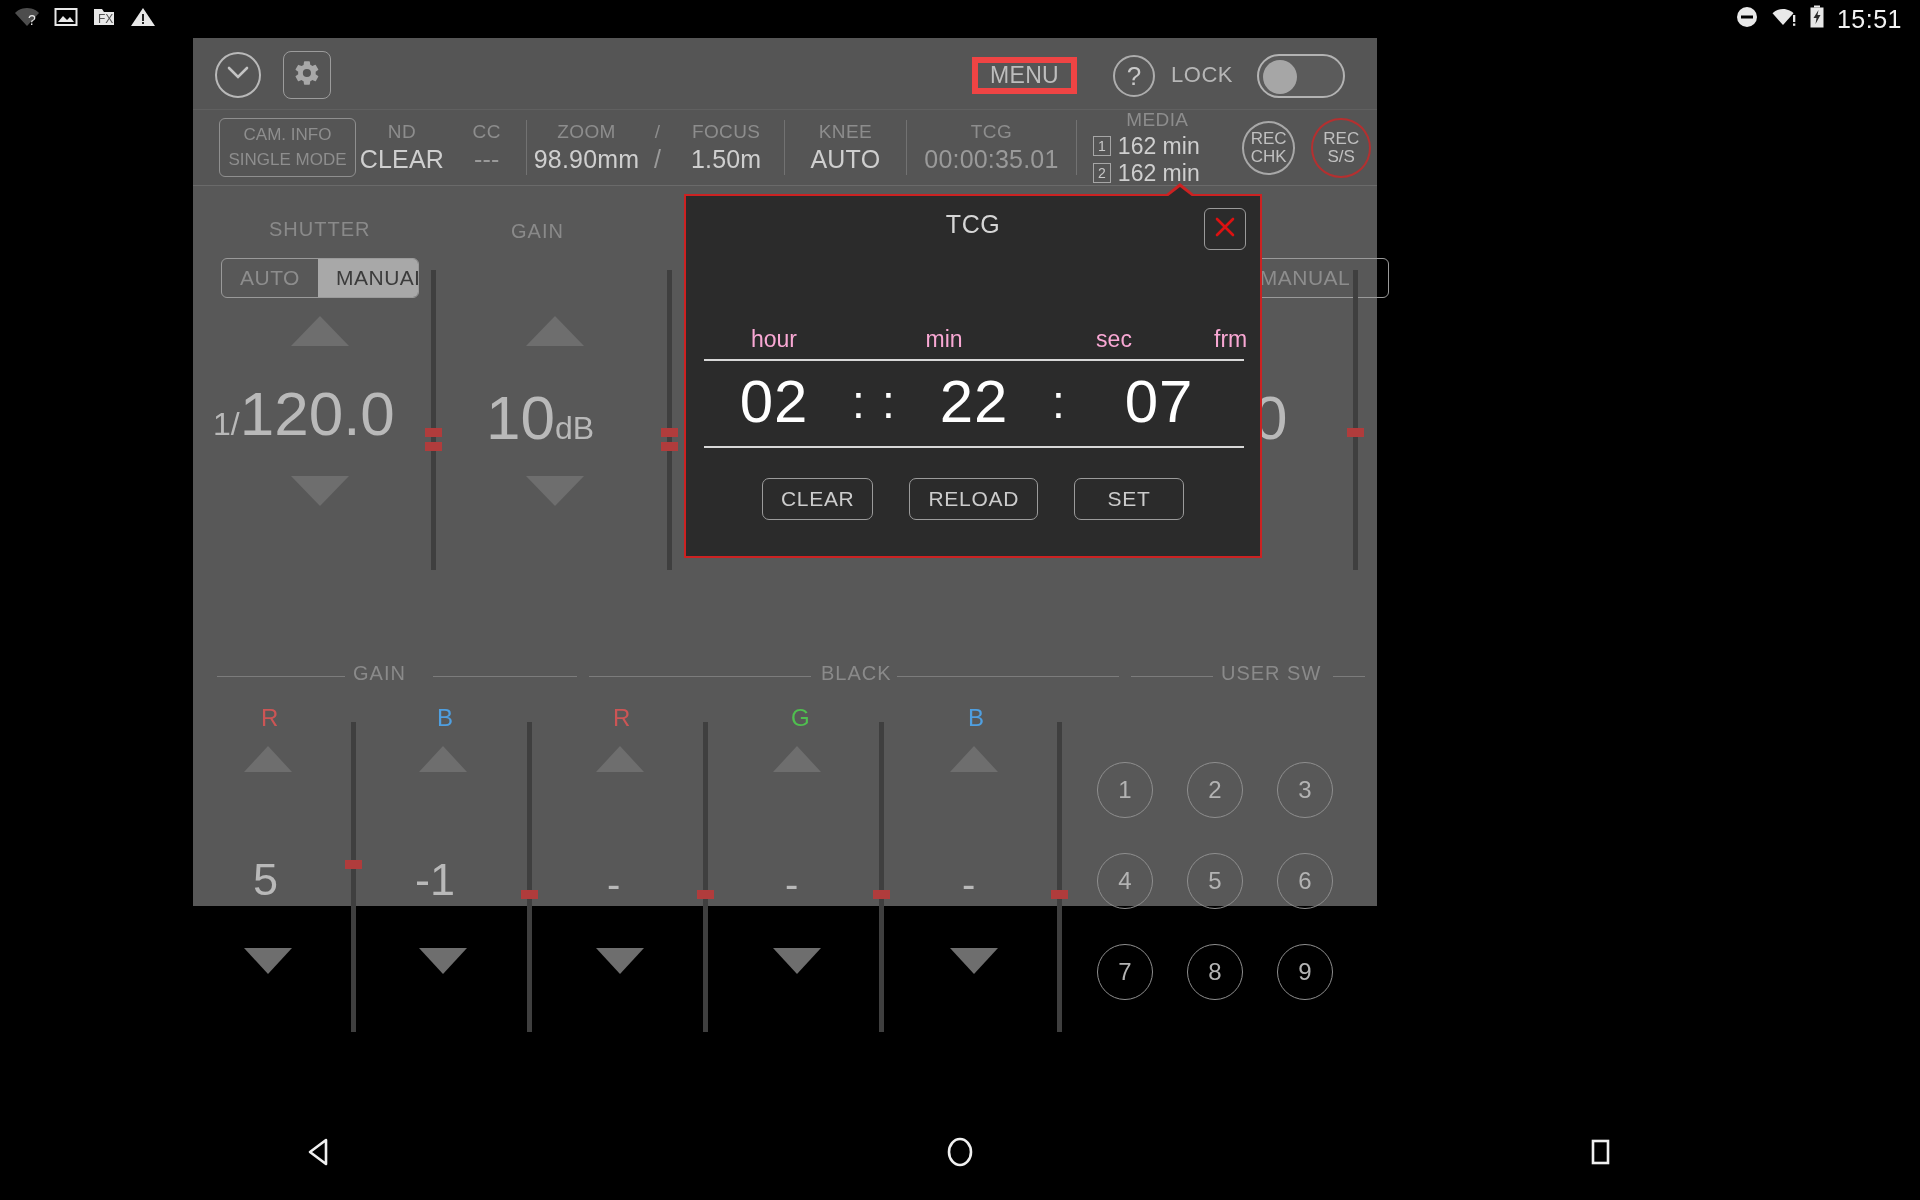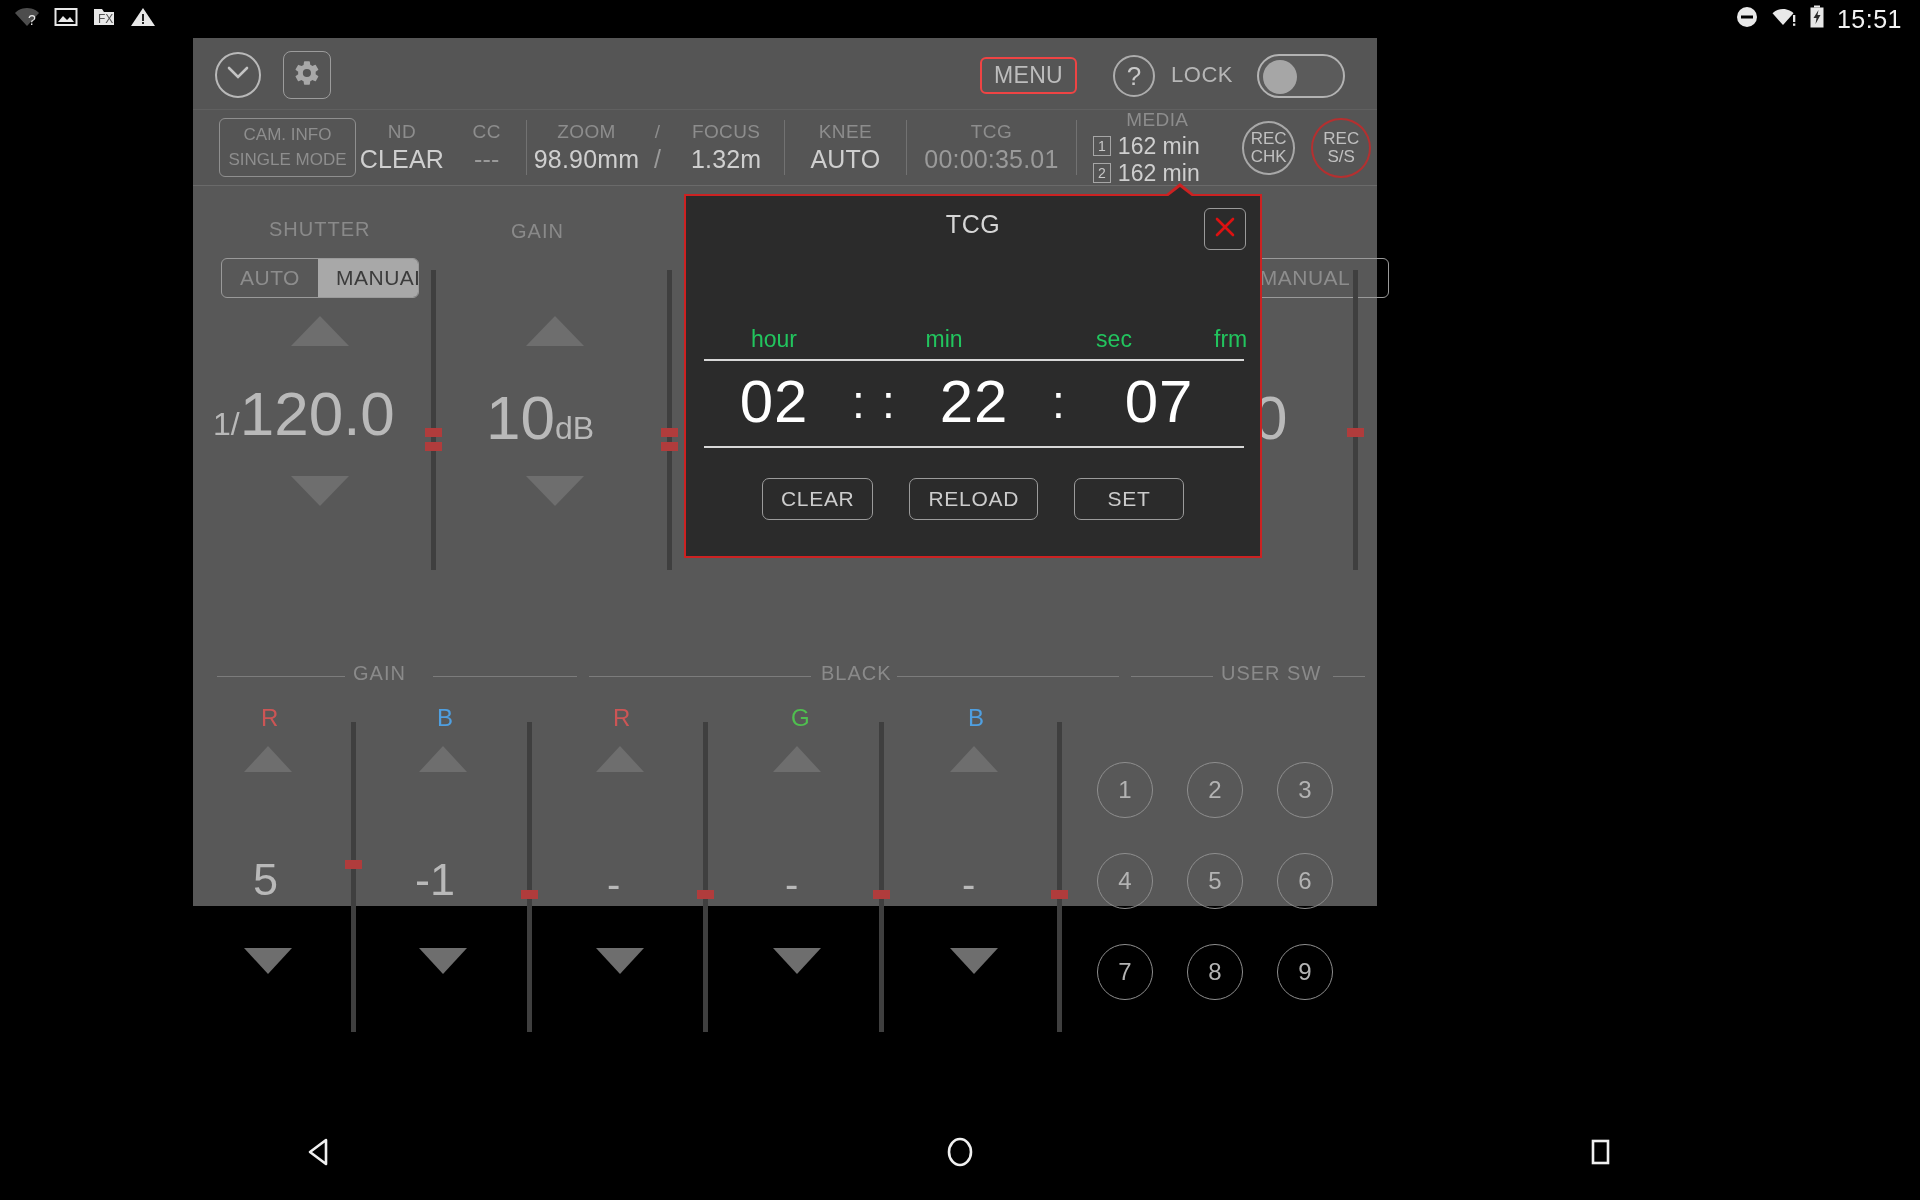--- a/index.html
+++ b/index.html
@@ -35,21 +35,21 @@
     border:2px solid #b9b9b9; border-radius:50%;
     display:flex; align-items:center; justify-content:center;
   }
   .gear-btn{
     position:absolute; left:90px; top:13px; width:48px; height:48px;
     border:1px solid #9c9c9c; border-radius:8px;
     display:flex; align-items:center; justify-content:center;
   }
   .menu-btn{
     position:absolute; right:300px; top:19px; height:37px; padding:0 12px;
-    border:2px solid #ef4444; border-radius:6px;
+    border:6px solid #ef4444; border-radius:0;
     display:flex; align-items:center; justify-content:center;
     color:#bdbdbd; font-size:23px; letter-spacing:.3px;
   }
   .help-btn{
     position:absolute; right:222px; top:17px; width:42px; height:42px;
     border:2px solid #adadad; border-radius:50%;
     display:flex; align-items:center; justify-content:center;
     color:#c9c9c9; font-size:26px; line-height:1;
   }
   .lock-label{
@@ -169,21 +169,21 @@
     border-radius:8px; overflow:hidden; display:flex;
   }
   .segbar div{
     flex:1; display:flex; align-items:center; justify-content:center;
     font-size:21px; letter-spacing:.4px;
   }
   .seg-on{ background:#d4d4d4; color:#232323; }
   .seg-off{ background:#333333; color:#a9a9a9; }
 
   .tc-grid{ position:absolute; left:18px; top:130px; width:540px; }
-  .tc-labels{ display:flex; color:#22c55e; font-size:23px; }
+  .tc-labels{ display:flex; color:#f9a8d4; font-size:23px; }
   .tc-labels span{ text-align:center; }
   .tc-hr{ height:2px; background:#d8d8d8; margin-top:6px; }
   .tc-vals{ display:flex; align-items:center; color:#ffffff;
             font-size:60px; font-weight:300; letter-spacing:1px; padding:6px 0 4px;}
   .tc-vals span{ text-align:center; }
   .tc-colon{ color:#ffffff; font-size:46px; }
 
   .dlg-btns{
     position:absolute; left:0; right:0; bottom:36px;
     display:flex; justify-content:center; gap:36px;
@@ -305,21 +305,21 @@
       <div class="ib-cell" style="width:120px">
         <span class="ib-lab">ZOOM</span>
         <span class="ib-val">98.90mm</span>
       </div>
       <div class="ib-cell" style="width:22px">
         <span class="ib-lab">/</span>
         <span class="ib-val dim">/</span>
       </div>
       <div class="ib-cell" style="width:116px">
         <span class="ib-lab">FOCUS</span>
-        <span class="ib-val">1.32m</span>
+        <span class="ib-val">1.50m</span>
       </div>
 
       <div class="sep"></div>
 
       <div class="ib-cell" style="width:122px">
         <span class="ib-lab">KNEE</span>
         <span class="ib-val">AUTO</span>
       </div>
 
       <div class="sep"></div>

